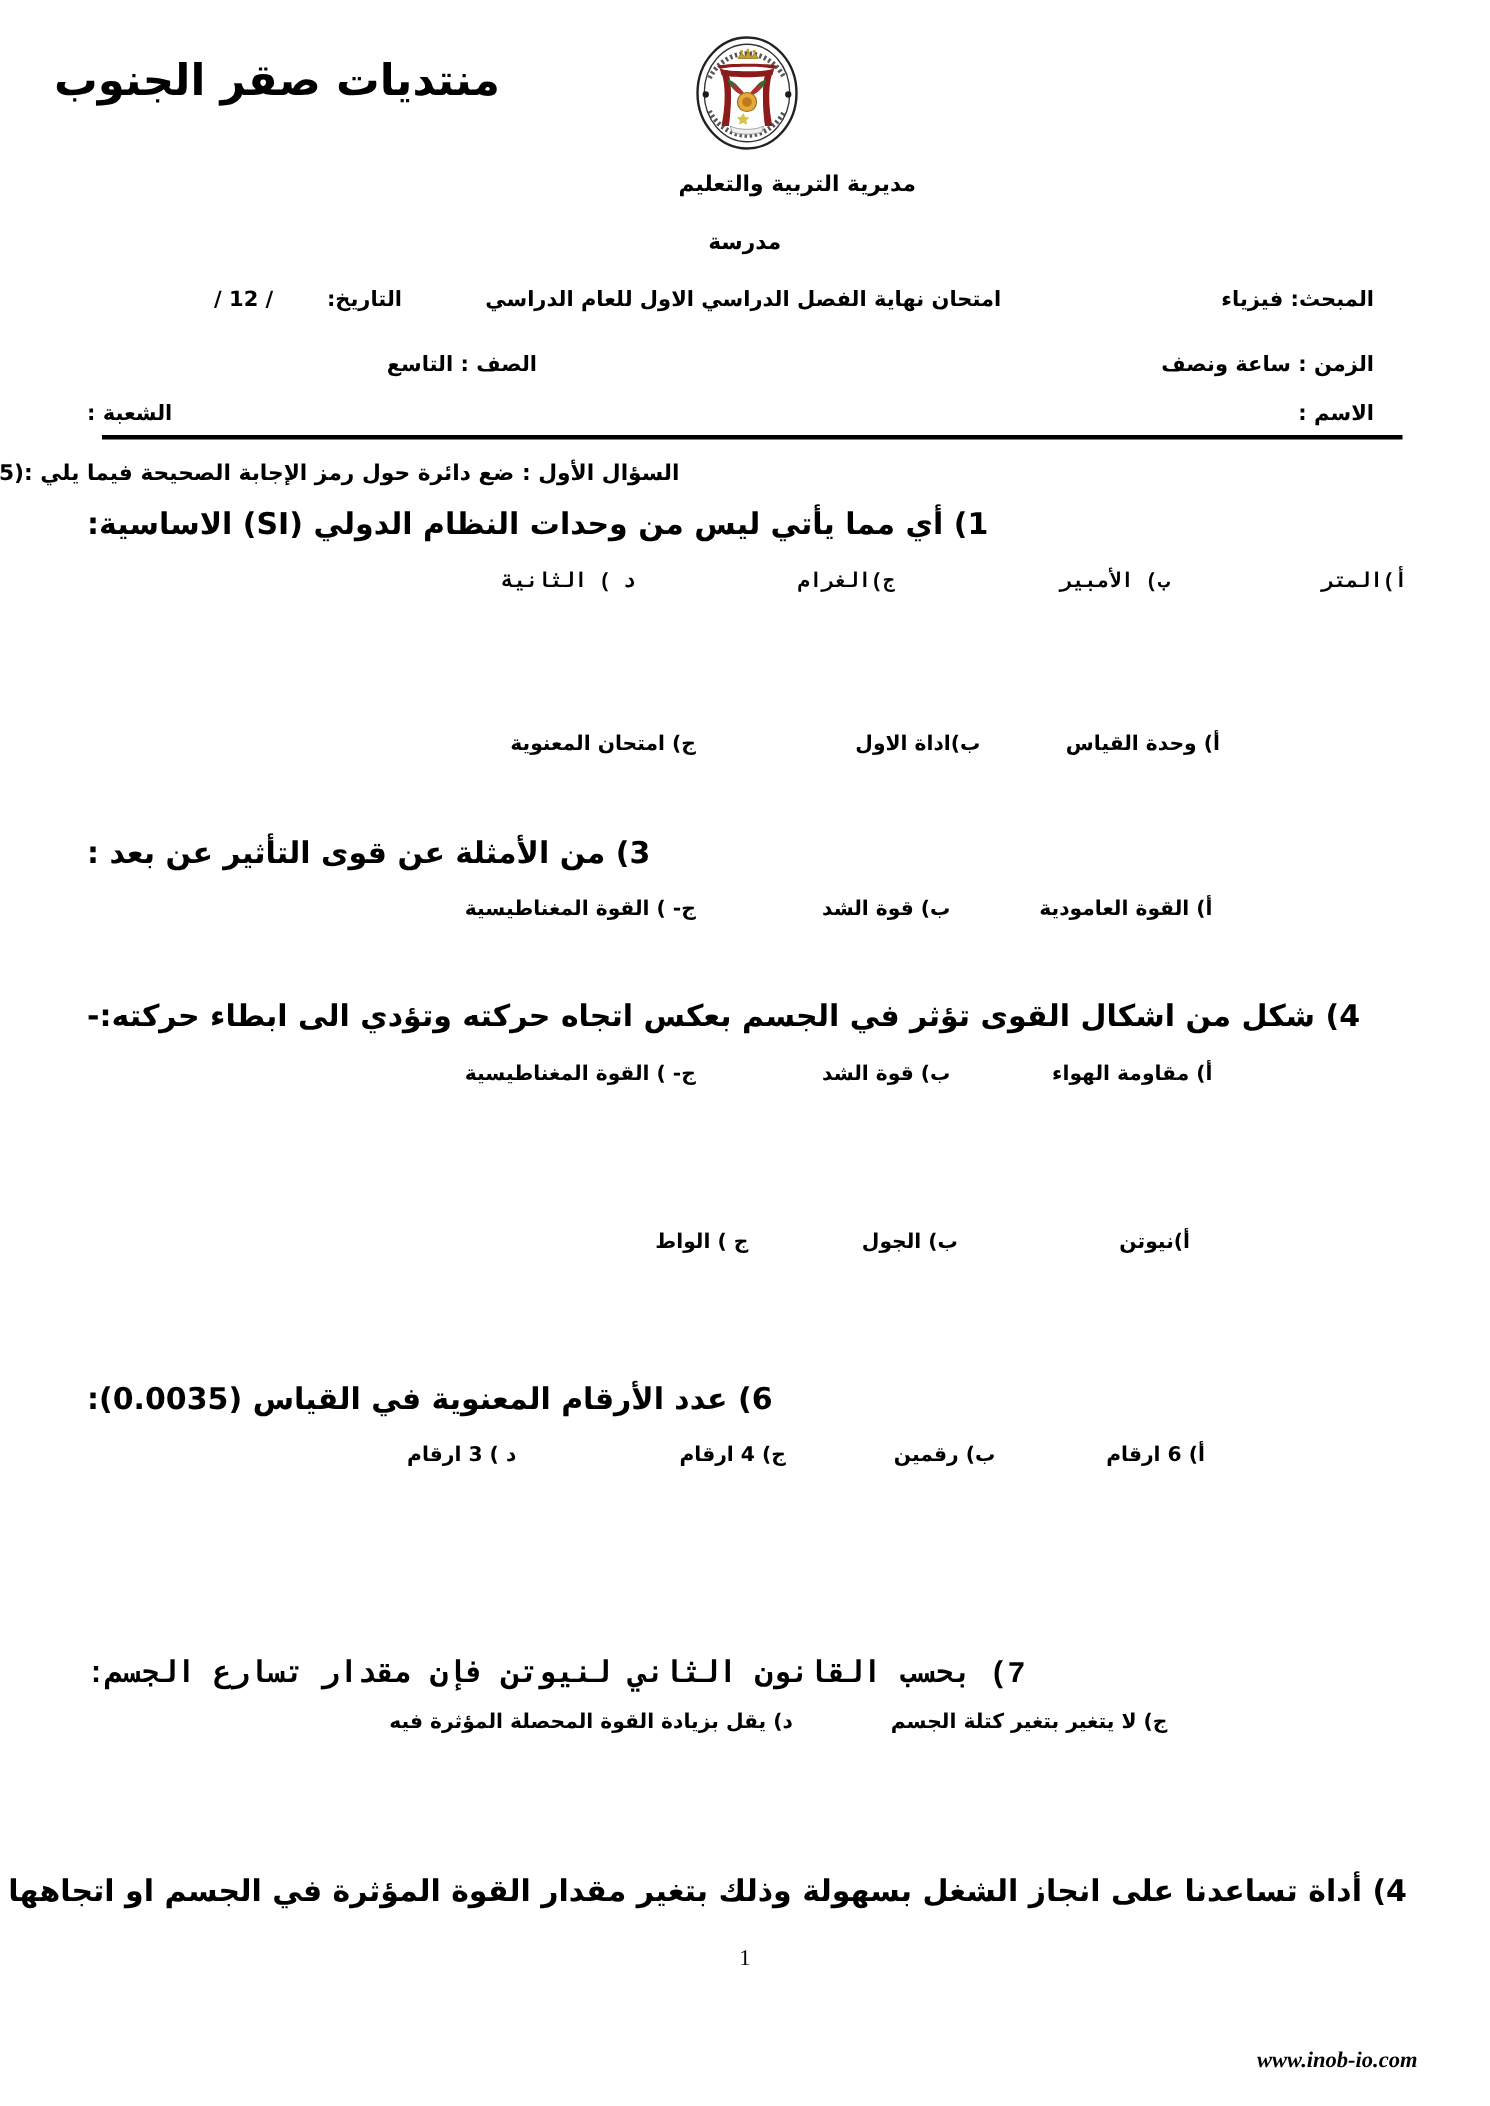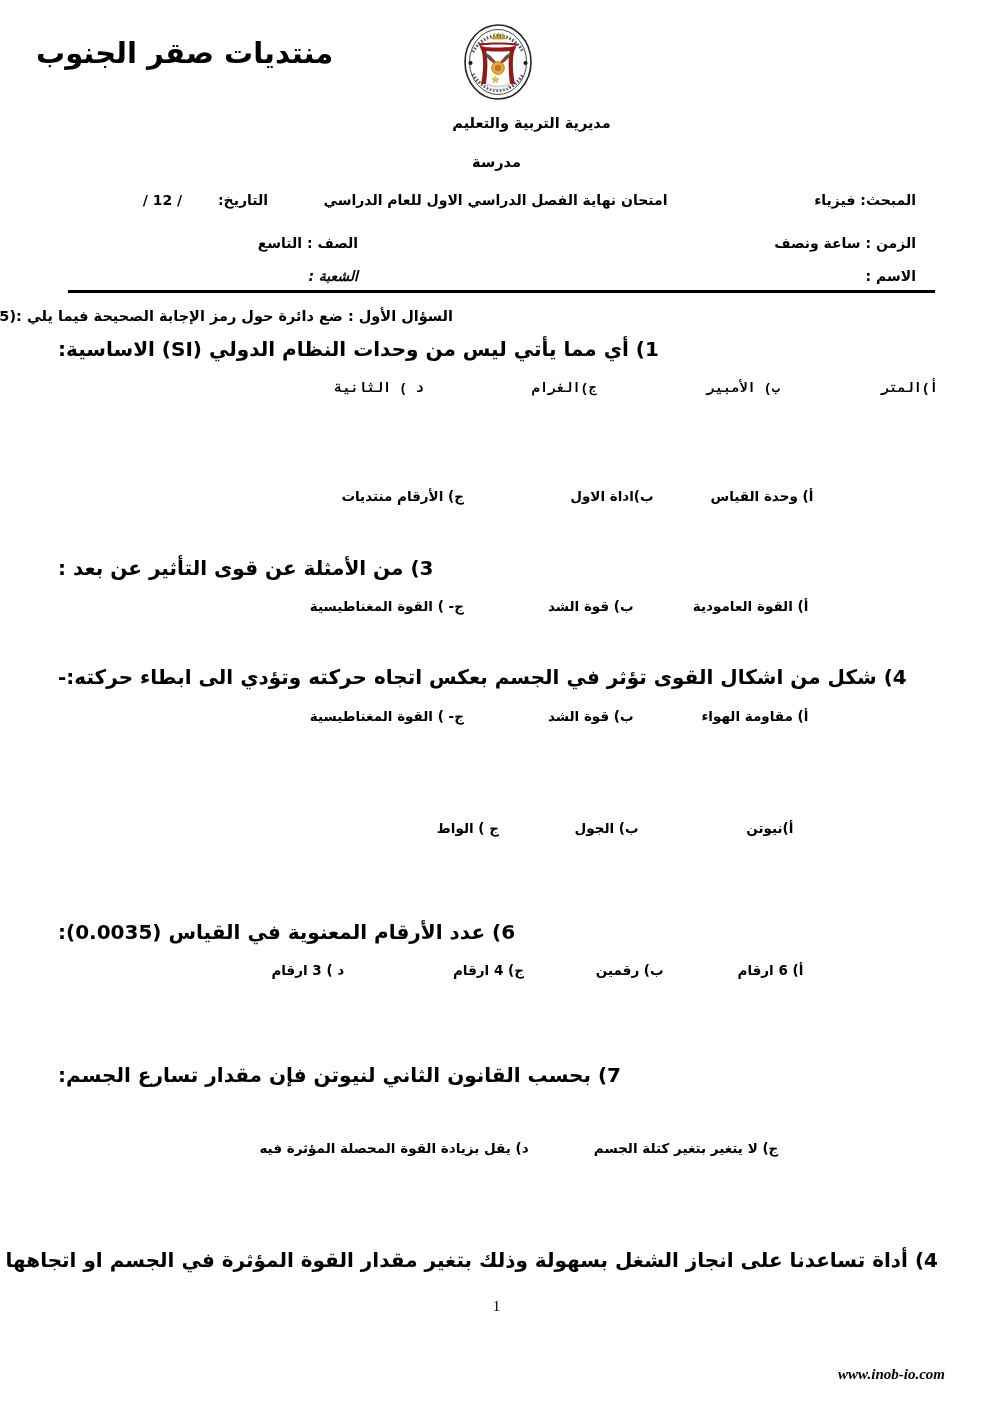--- a/index.html
+++ b/index.html
@@ -78,21 +78,21 @@
   .info-row.r1 { top: 192px; }
   .info-row.r2 { top: 235px; }
   .info-row.r3 { top: 268px; }
 
   .info-cell { white-space: nowrap; }
   .cell-right  { width: 215px; text-align: right; padding-right: 22px; box-sizing: border-box; }
   .cell-mid    { flex: 1; text-align: center; }
   .cell-date   { width: 210px; }
 
   .info-row.r2 .cell-class { width: 300px; text-align: right; }
-  .info-row.r3 .cell-sec   { width: 300px; text-align: right; font-style: italic; }
+  .info-row.r3 .cell-sec   { width: 300px; text-align: left; }
 
   
   .hrule {
     position: absolute;
     left: 68px;
     top: 290px;
     width: 867px;
     height: 0;
     border-top: 3px solid #000000;
   }
@@ -240,21 +240,21 @@
     <span class="opt" style="width:150px">أ)المتر</span>
     <span class="opt" style="width:175px">ب) الأمبير</span>
     <span class="opt" style="width:165px">ج)الغرام</span>
     <span class="opt" style="width:150px">د ) الثانية</span>
   </div>
 
   <div class="opts" style="top:488px; left:58px; width:880px; text-align:right;">
     <span class="opt" style="width:120px"></span>
     <span class="opt" style="width:155px">أ) وحدة القياس</span>
     <span class="opt" style="width:185px">ب)اداة الاول</span>
-    <span class="opt" style="width:190px">ج) الأرقام منتديات</span>
+    <span class="opt" style="width:190px">ج) امتحان المعنوية</span>
   </div>
 
   <div class="qtext" style="top:556px;">3) من الأمثلة عن قوى التأثير عن بعد :</div>
   <div class="opts" style="top:598px; left:58px; width:880px; text-align:right;">
     <span class="opt" style="width:125px"></span>
     <span class="opt" style="width:170px">أ) القوة العامودية</span>
     <span class="opt" style="width:165px">ب) قوة الشد</span>
     <span class="opt" style="width:200px">ج- ) القوة المغناطيسية</span>
   </div>
 
@@ -275,21 +275,21 @@
 
   <div class="qtext" style="top:920px;">6) عدد الأرقام المعنوية في القياس (0.0035):</div>
   <div class="opts" style="top:962px; left:58px; width:880px; text-align:right;">
     <span class="opt" style="width:130px"></span>
     <span class="opt" style="width:135px">أ) 6 ارقام</span>
     <span class="opt" style="width:135px">ب) رقمين</span>
     <span class="opt" style="width:175px">ج) 4 ارقام</span>
     <span class="opt" style="width:140px">د ) 3 ارقام</span>
   </div>
 
-  <div class="qtext" style="top:1063px;">7) بحسب القانون الثاني لنيوتن فإن مقدار تسارع الجسم:</div>
+  <div class="qtext" style="top:1102px;font-family:Liberation Mono, monospace;">7) بحسب القانون الثاني لنيوتن فإن مقدار تسارع الجسم:</div>
   <div class="opts" style="top:1140px; left:58px; width:880px; text-align:right;">
     <span class="opt" style="width:155px"></span>
     <span class="opt" style="width:245px">ج) لا يتغير بتغير كتلة الجسم</span>
     <span class="opt" style="width:420px">د) يقل بزيادة القوة المحصلة المؤثرة فيه</span>
   </div>
 
   <div class="qtext" style="top:1248px;">4) أداة تساعدنا على انجاز الشغل بسهولة وذلك بتغير مقدار القوة المؤثرة في الجسم او اتجاهها او كليهما تعرف بـ:</div>
 
   <div class="page-number">1</div>
 

